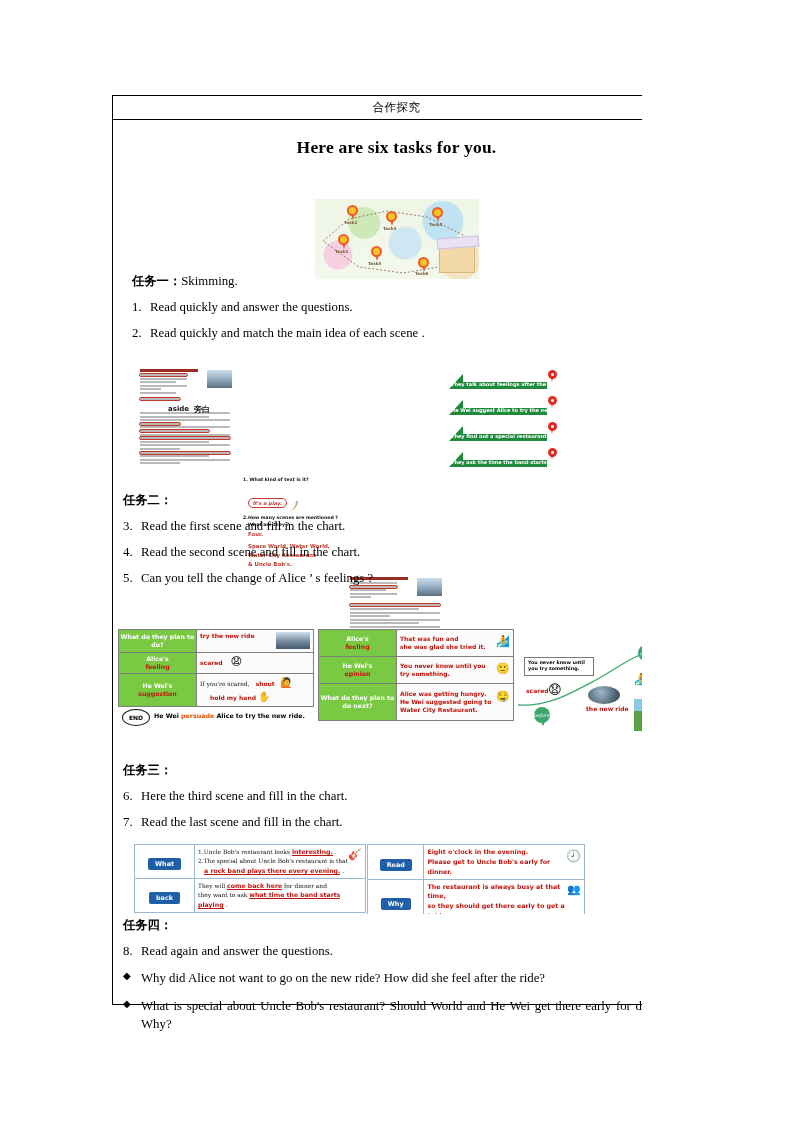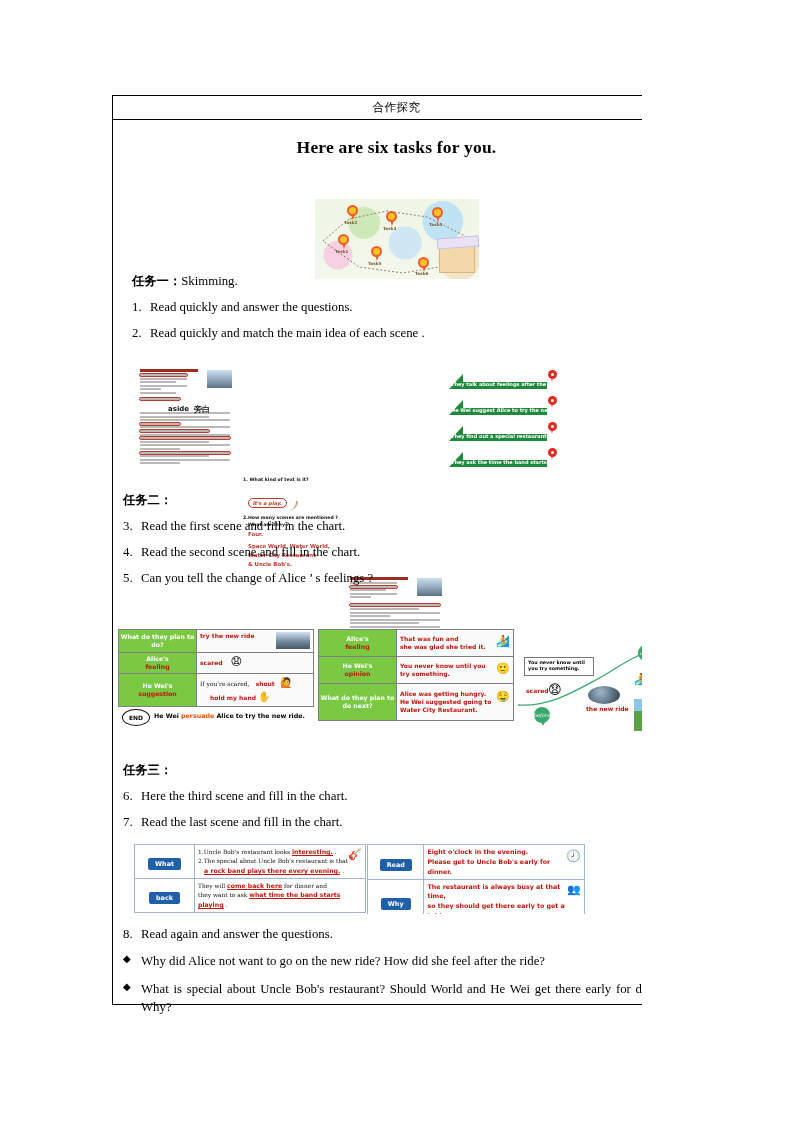--- a/index.html
+++ b/index.html
@@ -475,20 +475,21 @@
                 <span class="emoji" style="float:right;font-size:11px;">👥</span>
                 <b class="redb">The restaurant is always busy at that time,</b><br>
                 <b class="redb">so they should get there early to get a table.</b>
               </div>
             </div>
           </div>
         </div>
       </div>
 
       <div style="position:absolute;left:0;top:780px;width:100%;">
+        <div class="cn-head">任务四：</div>
         <ul class="numlist">
           <li>
             <span class="num">8.</span>
             <span class="txt">Read again and answer the questions.</span>
           </li>
         </ul>
         <ul class="bullets">
           <li>
             <span class="bl">◆</span>
             <span class="txt">Why did Alice not want to go on the new ride? How did she feel after the ride?</span>

